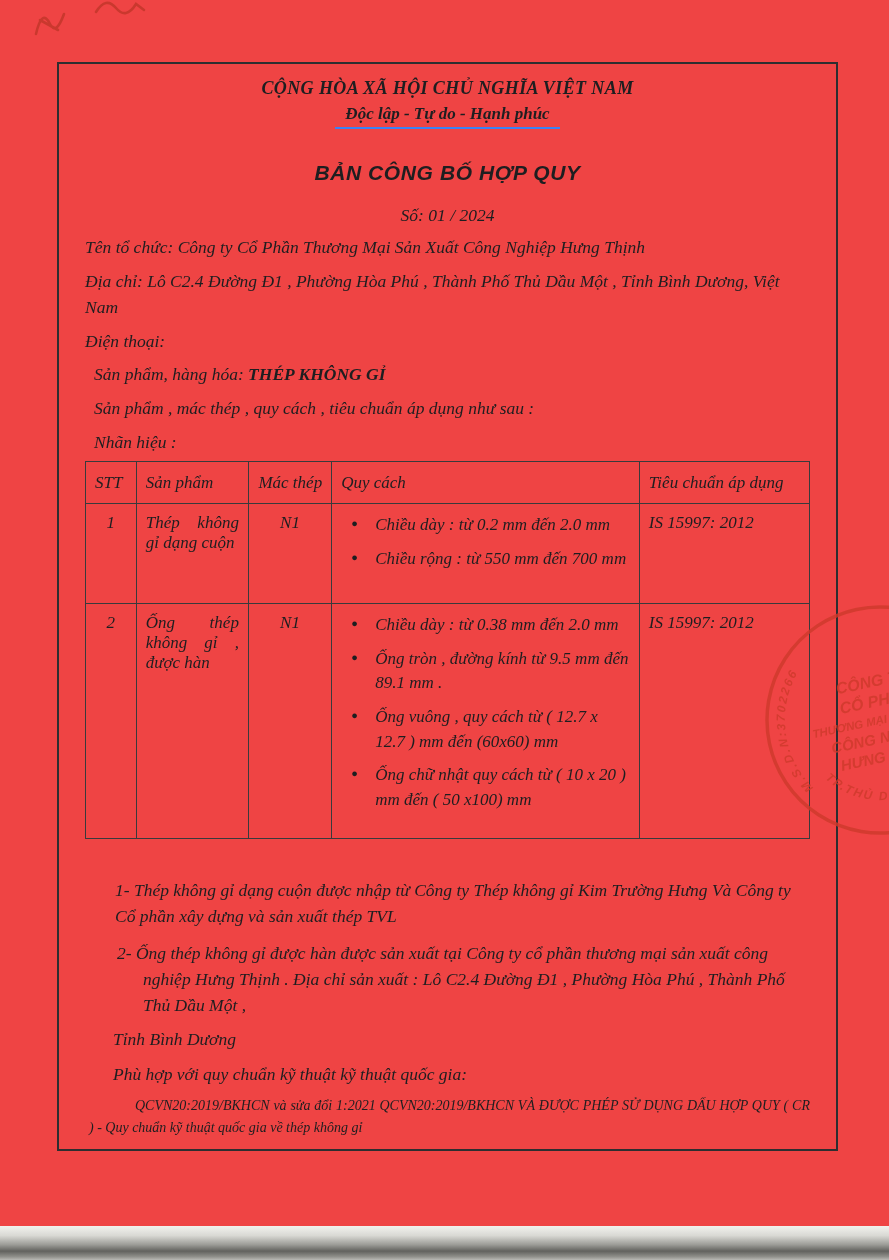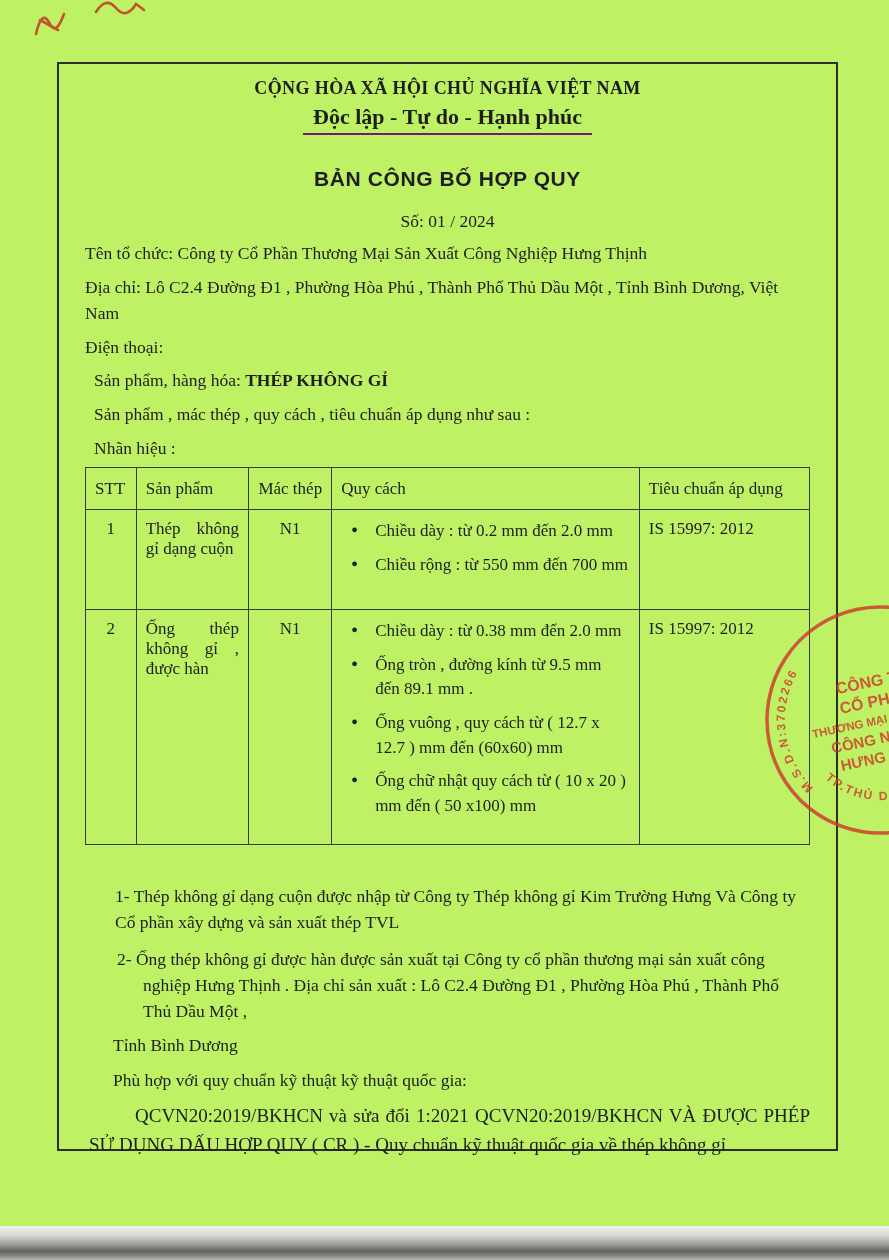--- a/index.html
+++ b/index.html
@@ -6,40 +6,41 @@
   html, body { width: 889px; }
   body {
     font-family: "Liberation Serif", "DejaVu Serif", serif;
     background: #fbfbf8;
     color: #1e1e20;
   }
   .page {
     position: relative;
     width: 889px;
     height: 1260px;
-    background: #bef264;
+    background: #ef4444;
     overflow: hidden;
+    font-style: italic;
   }
   .frame {
     position: absolute;
     left: 57px; top: 62px;
     width: 781px; height: 1089px;
     border: 2px solid #2e2e30;
     padding: 14px 26px 0 26px;
     background: transparent;
   }
   .center { text-align: center; }
   .nat-header {
     font-size: 18px; font-weight: bold; letter-spacing: 0.4px;
   }
   .motto-wrap { text-align: center; margin-top: 5px; }
   .motto {
     display: inline-block;
-    font-size: 22px; font-weight: bold;
-    border-bottom: 2px solid #701a75;
+    font-size: 17px; font-weight: bold;
+    border-bottom: 2px solid #3b82f6;
     padding: 0 10px 3px 10px;
   }
   .doc-title {
     margin-top: 32px;
     font-family: "Liberation Sans", "DejaVu Sans", sans-serif;
     font-size: 21px; font-weight: bold; letter-spacing: 0.6px;
     text-align: center;
   }
   .doc-number {
     margin-top: 20px; text-align: center; font-size: 17.5px;
@@ -85,21 +86,21 @@
   }
   .notes { margin-top: 38px; font-size: 17.5px; line-height: 1.5; }
   .note-p { margin-top: 10px; padding-left: 30px; }
   .note-p.hang { text-indent: -26px; padding-left: 58px; }
   .note-plain { margin-top: 8px; padding-left: 28px; }
   .reg-para {
     margin-top: 8px;
     text-align: justify;
     text-indent: 46px;
     padding-left: 4px;
-    font-size: 19px; line-height: 1.55;
+    font-size: 14px; line-height: 1.55;
   }
   .stamp-wrap {
     position: absolute;
     left: 758px; top: 598px;
     width: 244px; height: 244px;
     opacity: 0.82;
     pointer-events: none;
   }
   .scan-mark { position: absolute; opacity: 0.85; }
   .scan-mark.m1 { left: 28px; top: 0px; }

